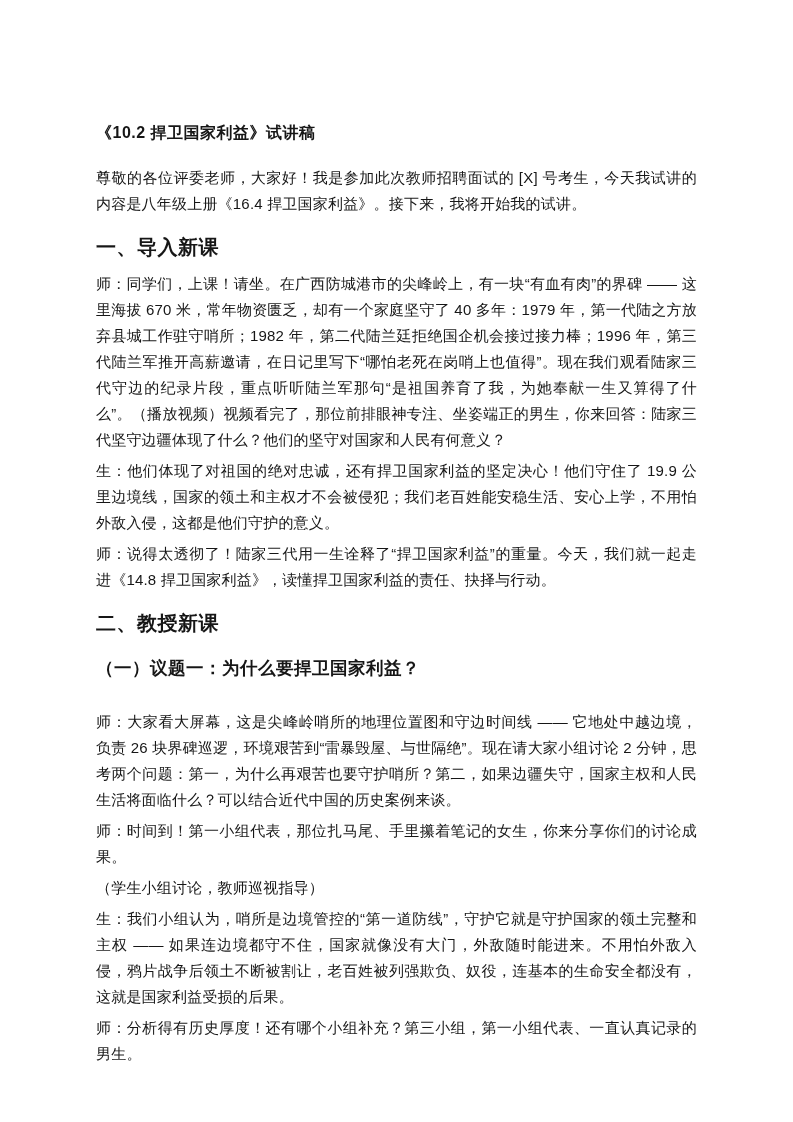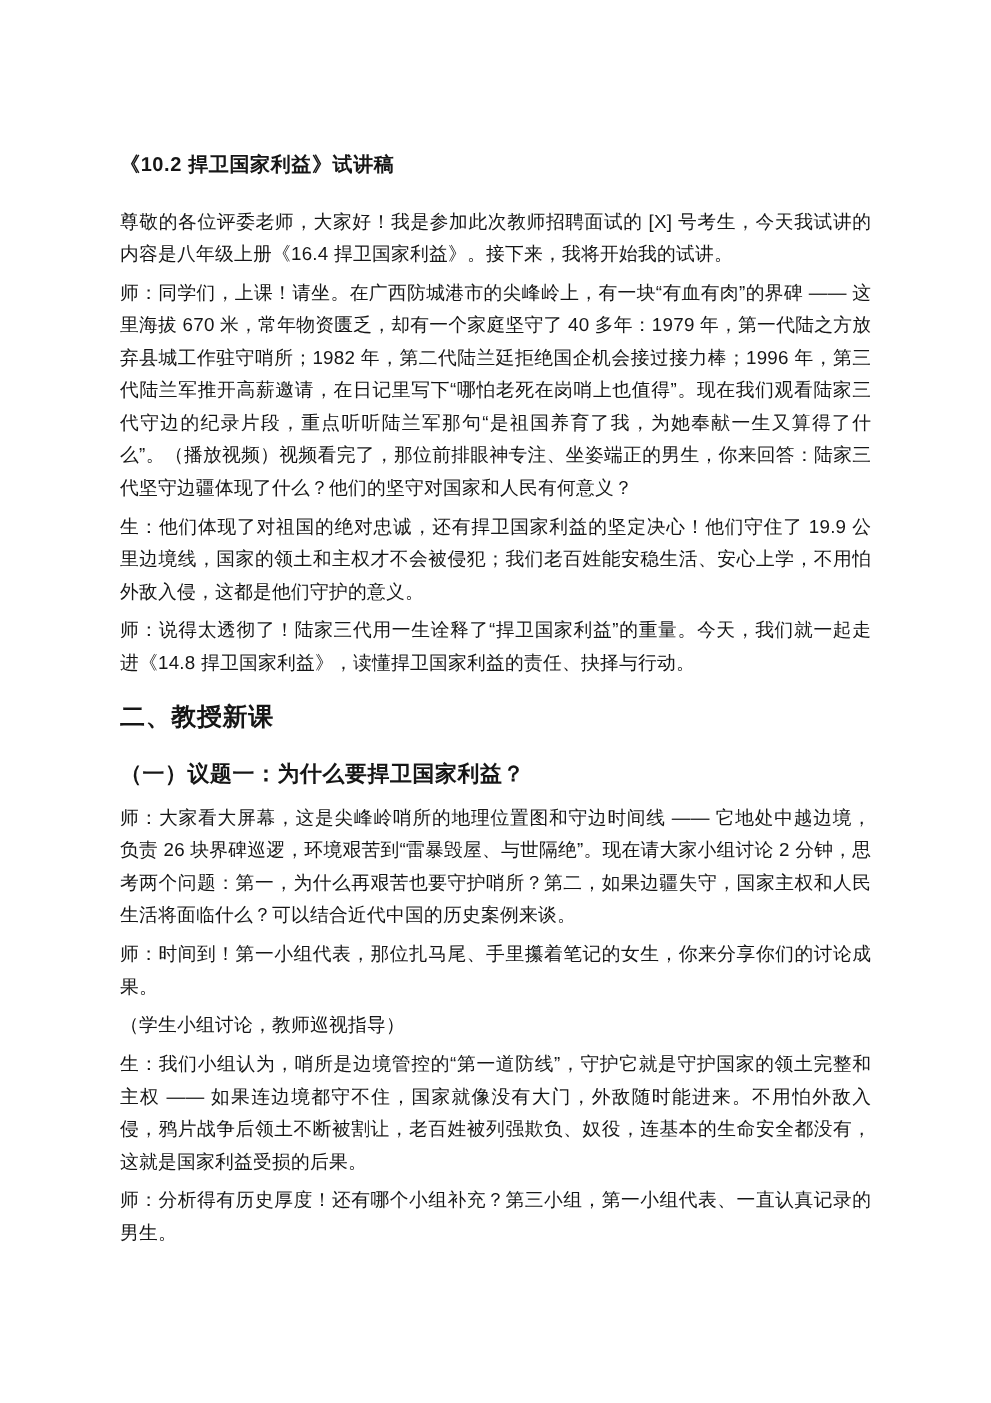--- a/index.html
+++ b/index.html
@@ -30,41 +30,42 @@
     font-size: 20px;
     line-height: 28px;
     font-weight: 700;
     margin: 16px 0 10px 0;
     letter-spacing: 0.5px;
   }
   h3.subsection-heading {
     font-size: 17.5px;
     line-height: 26px;
     font-weight: 700;
-    margin: 18px 0 10px 0;
+    margin: 18px 0 28px 0;
     letter-spacing: 0.5px;
   }
   p.body-para {
     font-size: 15px;
     line-height: 26px;
     margin: 0 0 5px 0;
     text-align: justify;
     letter-spacing: 0.2px;
     word-break: break-all;
   }
 </style>
 </head>
 <body>
 
 <div class="page">
 
   <h1 class="doc-title">《10.2 捍卫国家利益》试讲稿</h1>
 
   <p class="body-para">尊敬的各位评委老师，大家好！我是参加此次教师招聘面试的 [X] 号考生，今天我试讲的内容是八年级上册《16.4 捍卫国家利益》。接下来，我将开始我的试讲。</p>
 
+  <h2 class="section-heading">一、导入新课</h2>
 
   <p class="body-para">师：同学们，上课！请坐。在广西防城港市的尖峰岭上，有一块“有血有肉”的界碑 —— 这里海拔 670 米，常年物资匮乏，却有一个家庭坚守了 40 多年：1979 年，第一代陆之方放弃县城工作驻守哨所；1982 年，第二代陆兰廷拒绝国企机会接过接力棒；1996 年，第三代陆兰军推开高薪邀请，在日记里写下“哪怕老死在岗哨上也值得”。现在我们观看陆家三代守边的纪录片段，重点听听陆兰军那句“是祖国养育了我，为她奉献一生又算得了什么”。（播放视频）视频看完了，那位前排眼神专注、坐姿端正的男生，你来回答：陆家三代坚守边疆体现了什么？他们的坚守对国家和人民有何意义？</p>
 
   <p class="body-para">生：他们体现了对祖国的绝对忠诚，还有捍卫国家利益的坚定决心！他们守住了 19.9 公里边境线，国家的领土和主权才不会被侵犯；我们老百姓能安稳生活、安心上学，不用怕外敌入侵，这都是他们守护的意义。</p>
 
   <p class="body-para">师：说得太透彻了！陆家三代用一生诠释了“捍卫国家利益”的重量。今天，我们就一起走进《14.8 捍卫国家利益》，读懂捍卫国家利益的责任、抉择与行动。</p>
 
   <h2 class="section-heading">二、教授新课</h2>
 
   <h3 class="subsection-heading">（一）议题一：为什么要捍卫国家利益？</h3>

